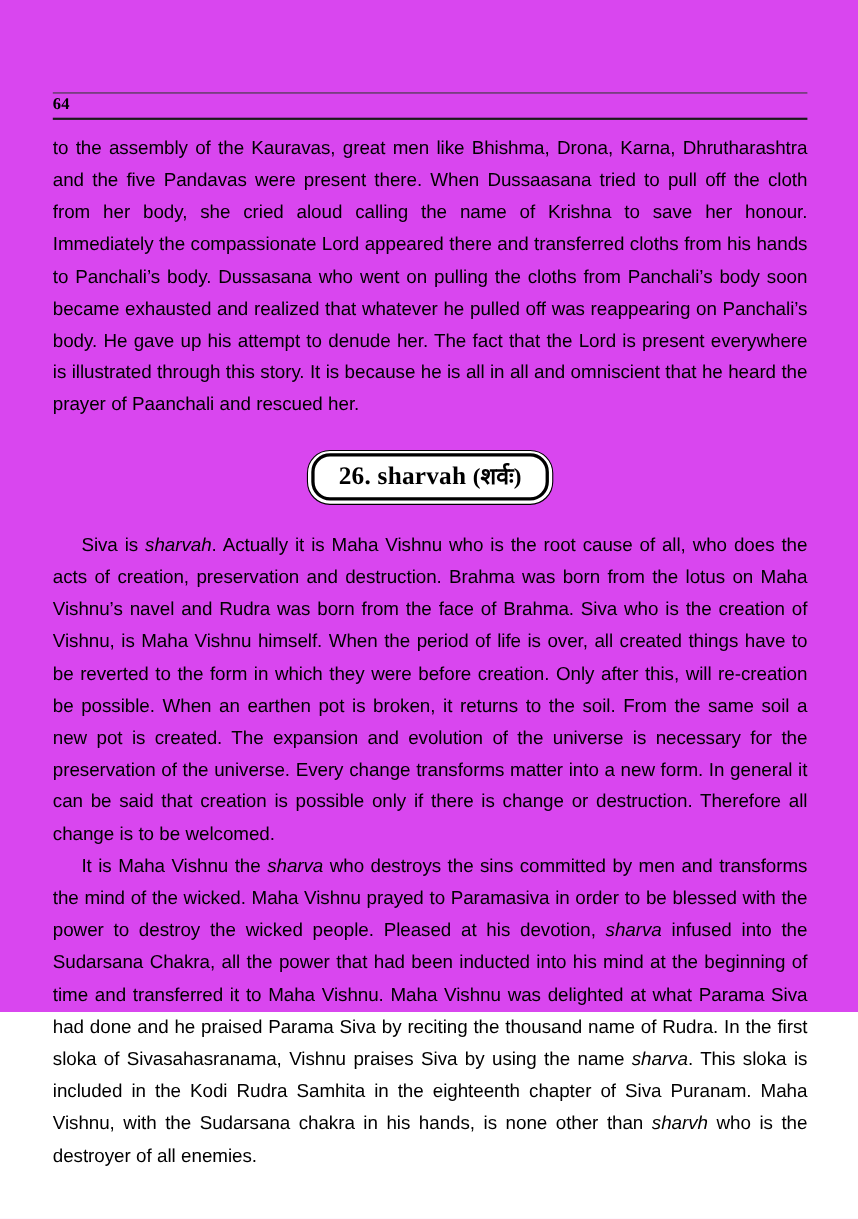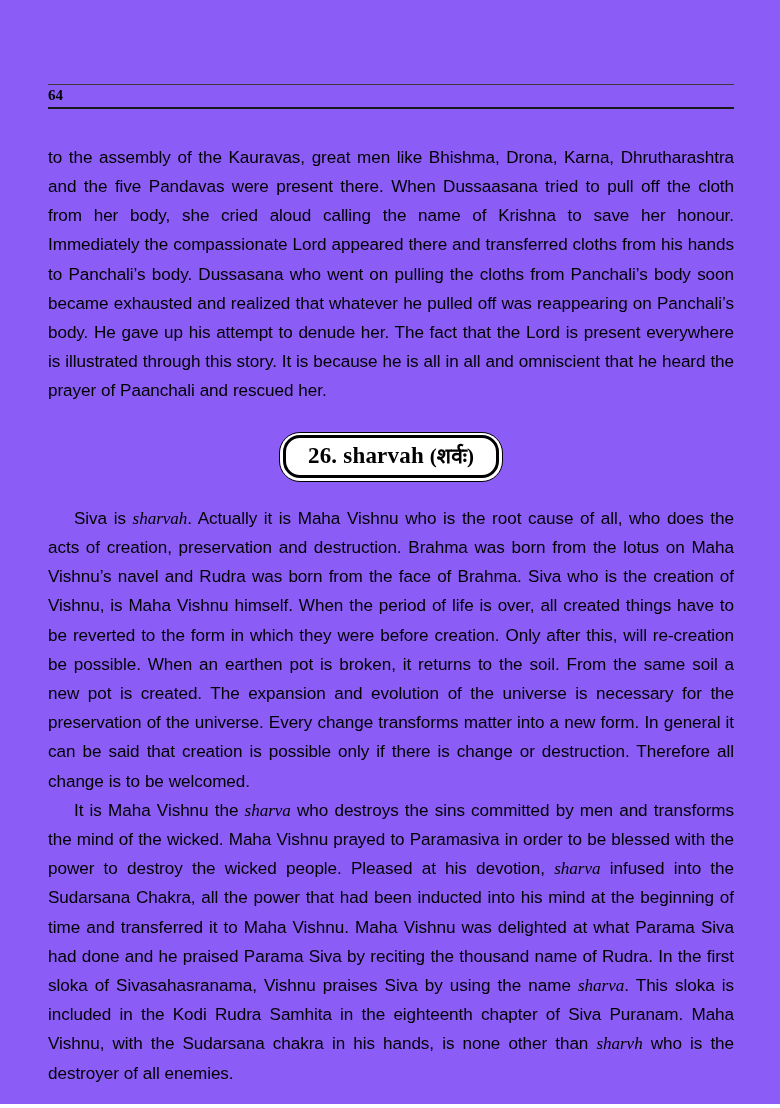--- a/index.html
+++ b/index.html
@@ -12,22 +12,22 @@
     height: 1108px;
     overflow: hidden;
     font-family: "Liberation Sans", "DejaVu Sans", sans-serif;
     color: #000000;
     -webkit-font-smoothing: antialiased;
   }
 
   .page {
     position: relative;
     width: 780px;
-    height: 1104px;
-    background: #8b5cf6;
+    height: 920px;
+    background: #d946ef;
     box-sizing: border-box;
   }
 
   .content {
     position: absolute;
     left: 48px;
     top: 0;
     width: 686px;
   }
 
@@ -67,40 +67,39 @@
     white-space: nowrap;
   }
   .hdr-rule-bottom {
     height: 2.2px;
     background: #1a1a1a;
     margin-top: 1px;
   }
 
   
   .body-block {
-    margin-top: 34px;
+    margin-top: 11px;
   }
   p.para {
     margin: 0;
     font-size: 17.1px;
     line-height: 29.2px;
     text-align: justify;
     text-justify: inter-word;
     letter-spacing: -0.05px;
     word-spacing: 0.2px;
   }
   p.para.indent {
     text-indent: 26px;
   }
   p.para + p.para {
     margin-top: 0;
   }
   .it {
     font-style: italic;
-    font-family: Liberation Serif, serif;
   }
 
   
   .name-heading-wrap {
     display: flex;
     justify-content: center;
     margin-top: 26px;
     margin-bottom: 22px;
   }
   .name-box-outer {

